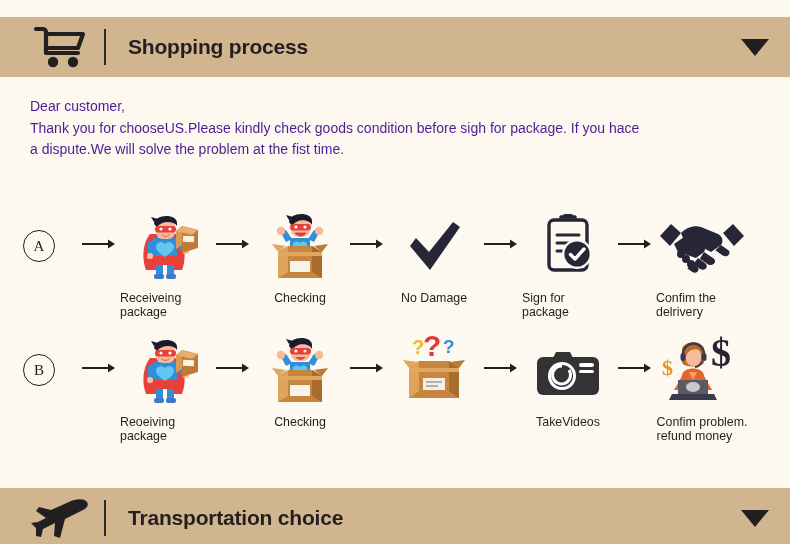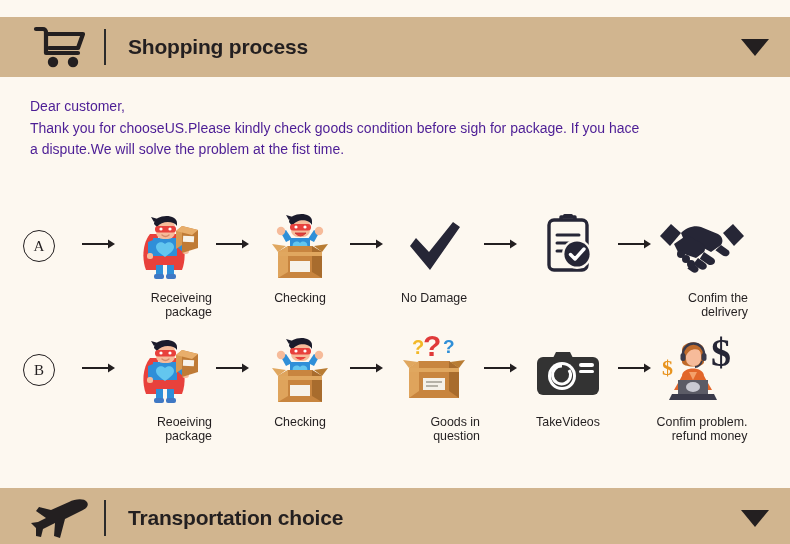--- a/index.html
+++ b/index.html
@@ -137,21 +137,21 @@
     height: 74px;
     display: flex;
     align-items: flex-end;
     justify-content: center;
   }
   .step-art svg { display: block; }
   .step-label {
     margin-top: 9px;
     font-size: 12.4px;
     color: #231f20;
-    text-align: right;
+    text-align: left;
     line-height: 14px;
     font-family: "Liberation Sans", sans-serif;
   }
   .step-label .l2 { display: block; }
 </style>
 </head>
 <body>
 
 <div class="page">
 
@@ -313,20 +313,23 @@
           <rect x="17" y="12" width="38" height="50" rx="5" fill="none" stroke="#262636" stroke-width="3.4"></rect>
           <path d="M29 12 v-3 h14 v3" fill="none" stroke="#262636" stroke-width="3.4" stroke-linejoin="round"></path>
           <rect x="31" y="6" width="10" height="3" rx="1.5" fill="#262636"></rect>
           <path d="M25 27 H47" stroke="#262636" stroke-width="3" stroke-linecap="round"></path>
           <path d="M25 35 H41" stroke="#262636" stroke-width="3" stroke-linecap="round"></path>
           <path d="M25 43 H33" stroke="#262636" stroke-width="3" stroke-linecap="round"></path>
           <circle cx="45" cy="46" r="15" fill="#fdf8f0"></circle>
           <circle cx="45" cy="46" r="12.6" fill="#262636"></circle>
           <path d="M38.5 46.5 L43 51 L52 41" fill="none" stroke="#ffffff" stroke-width="3.4" stroke-linecap="round" stroke-linejoin="round"></path>
         </svg>
+      </div>
+      <div class="step-label">
+        <span>Sign for package</span>
       </div>
     </div>
 
     <div class="arrow">
       <svg width="34" height="12" viewBox="0 0 34 12">
           <path d="M0 6 H26" stroke="#231f20" stroke-width="2"></path>
           <path d="M26 1.5 L33 6 L26 10.5 Z" fill="#231f20"></path>
         </svg>
     </div>
 
@@ -457,23 +460,20 @@
           <path d="M14 36 l10 -7 v30 l-10 7 z" fill="#dfa45c"></path>
           <path d="M64 36 l-10 -7 v30 l10 7 z" fill="#a86c2d"></path>
           <path d="M14 36 h50 v4 h-50 z" fill="#e0a75f"></path>
           <path d="M14 36 l-6 -8 l15 2 z" fill="#e0a75f"></path>
           <path d="M64 36 l6 -8 l-15 2 z" fill="#b87c33"></path>
           <rect x="28" y="46" width="22" height="12" fill="#f4f0e8"></rect>
           <path d="M31 50 H47" stroke="#9a958c" stroke-width="1.4"></path>
           <path d="M31 54 H43" stroke="#9a958c" stroke-width="1.4"></path>
         </svg>
       </div>
-      <div class="step-label">
-        <span>Goods in question</span>
-      </div>
     </div>
 
     <div class="arrow">
       <svg width="34" height="12" viewBox="0 0 34 12">
           <path d="M0 6 H26" stroke="#231f20" stroke-width="2"></path>
           <path d="M26 1.5 L33 6 L26 10.5 Z" fill="#231f20"></path>
         </svg>
     </div>
 
     <div class="step">

